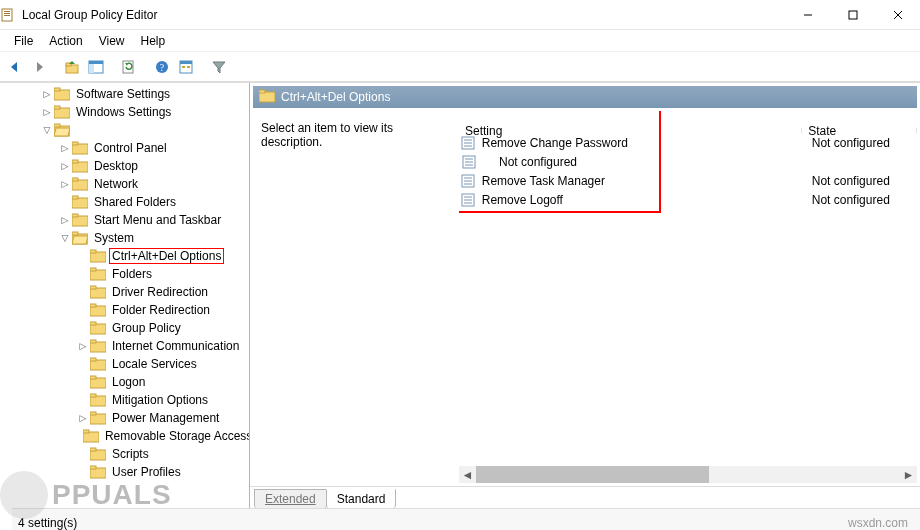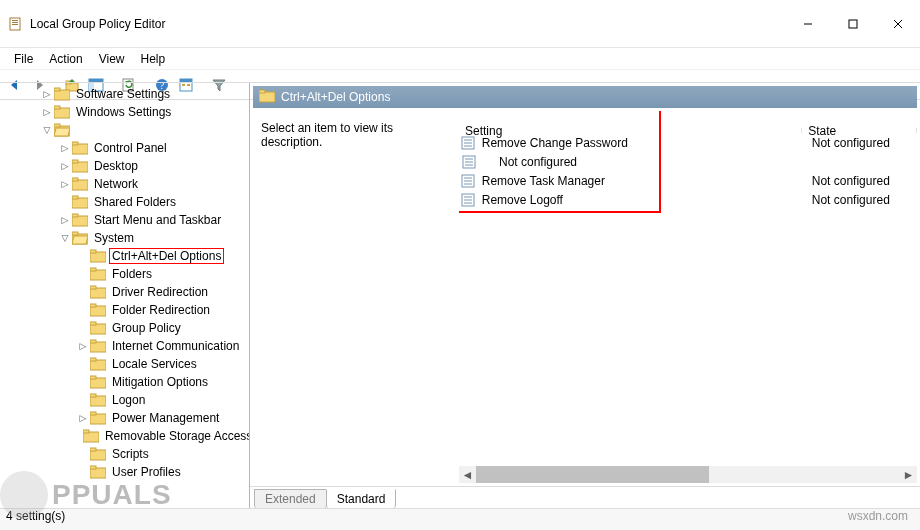--- a/index.html
+++ b/index.html
@@ -8,24 +8,23 @@
     font-family: "Segoe UI", Tahoma, sans-serif;
     font-size: 12px;
     background: #fff;
     color: #000;
     width: 920px; height: 530px;
     overflow: hidden;
     user-select: none;
   }
   
   .titlebar {
-    height: 48px;
+    height: 30px;
     display: flex;
     align-items: center;
-    padding-left: 8px;
     border-bottom: 1px solid #e5e5e5;
   }
   .titlebar .app-icon {
     width: 16px; height: 16px;
     margin-right: 6px;
     display: flex; align-items: center; justify-content: center;
   }
   .titlebar .title { flex: 0 1 auto; }
   .titlebar .spacer { flex: 1; }
   .titlecontrols { display: flex; height: 30px; }
@@ -211,29 +210,29 @@
     background: #f4f4f4;
     margin-right: -1px;
     font-size: 12px;
     border-radius: 0 0 3px 3px;
     transform: translateY(0);
   }
   .btab.active {
     background: #fff;
     border-top: 1px solid #fff;
   }
-  .btab.inactive { color: #777; background:#f0f0f0; }
+  .btab.inactive { color: #777; background:#f0f0f0;text-decoration:underline; }
 
   
   .statusbar {
     position: absolute;
-    left: 0; right: 0; bottom: 0;
+    left: 12px; right: 0; bottom: 0;
     height: 22px;
     border-top: 1px solid #dcdcdc;
-    display: flex; align-items: flex-start;
+    display: flex; align-items: flex-end;
     padding-left: 6px;
     background: #f7f7f7;
     font-size: 12px;
   }
   .statusbar .spacer { flex: 1; }
   .watermark { color: #9a9a9a; font-size: 12px; padding-right: 12px; }
 
   
   .appuals-logo {
     position: absolute;
@@ -517,31 +516,31 @@
             <span class="label">Locale Services</span>
           </div>
         <div class="tree-row indent-4">
             <span class="twisty blank">▷</span>
             <span class="folder-icon">
               <svg width="16" height="14" viewBox="0 0 16 14">
                 <rect x="0" y="3" width="16" height="10" fill="#f5d77a" stroke="#c9a23b"></rect>
                 <rect x="0" y="1" width="6" height="3" fill="#f5d77a" stroke="#c9a23b"></rect>
               </svg>
             </span>
+            <span class="label">Logon</span>
+          </div>
+        <div class="tree-row indent-4">
+            <span class="twisty blank">▷</span>
+            <span class="folder-icon">
+              <svg width="16" height="14" viewBox="0 0 16 14">
+                <rect x="0" y="3" width="16" height="10" fill="#f5d77a" stroke="#c9a23b"></rect>
+                <rect x="0" y="1" width="6" height="3" fill="#f5d77a" stroke="#c9a23b"></rect>
+              </svg>
+            </span>
             <span class="label">Mitigation Options</span>
-          </div>
-        <div class="tree-row indent-4">
-            <span class="twisty blank">▷</span>
-            <span class="folder-icon">
-              <svg width="16" height="14" viewBox="0 0 16 14">
-                <rect x="0" y="3" width="16" height="10" fill="#f5d77a" stroke="#c9a23b"></rect>
-                <rect x="0" y="1" width="6" height="3" fill="#f5d77a" stroke="#c9a23b"></rect>
-              </svg>
-            </span>
-            <span class="label">Logon</span>
           </div>
         <div class="tree-row indent-4">
             <span class="twisty">▷</span>
             <span class="folder-icon">
               <svg width="16" height="14" viewBox="0 0 16 14">
                 <rect x="0" y="3" width="16" height="10" fill="#f5d77a" stroke="#c9a23b"></rect>
                 <rect x="0" y="1" width="6" height="3" fill="#f5d77a" stroke="#c9a23b"></rect>
               </svg>
             </span>
             <span class="label">Power Management</span>

